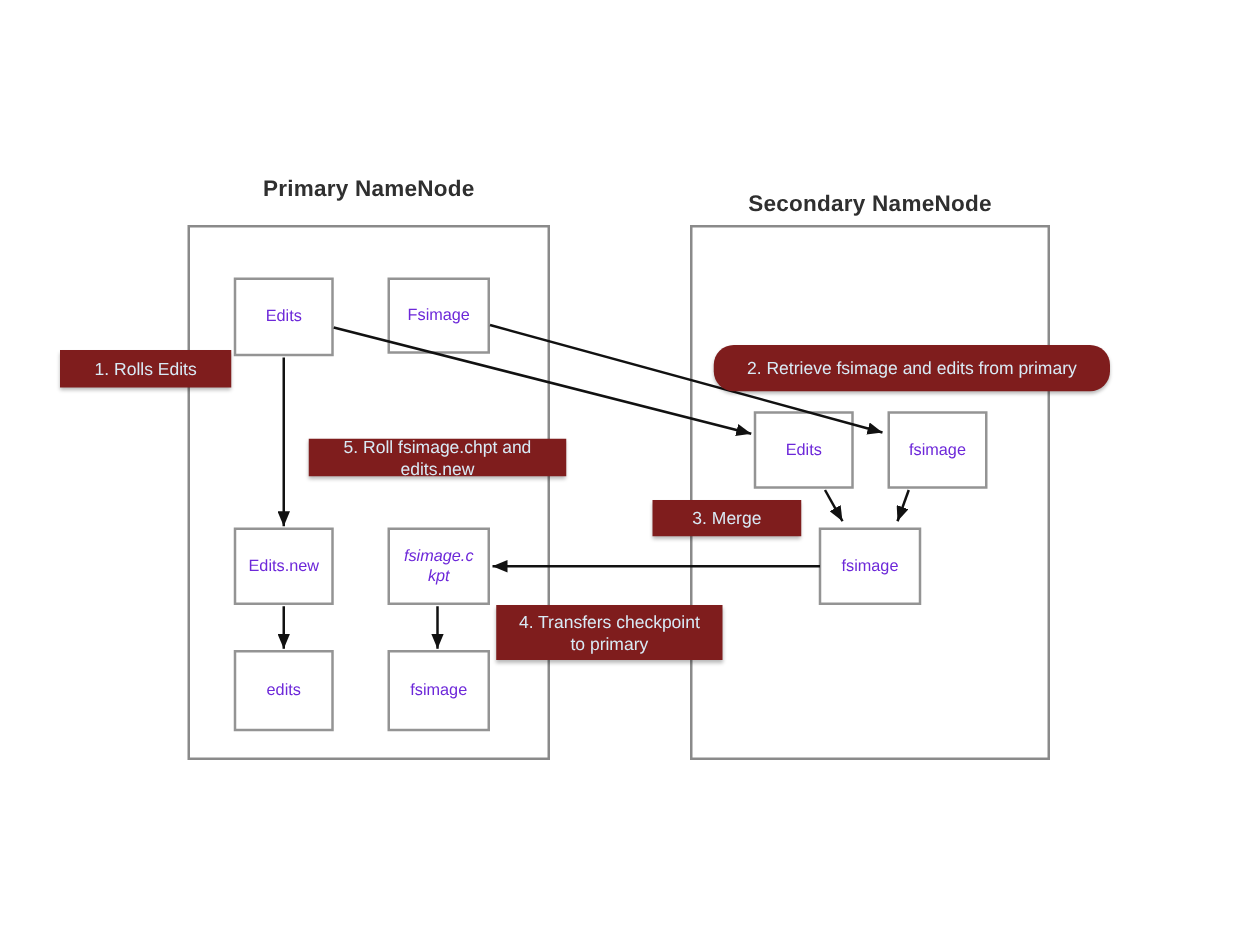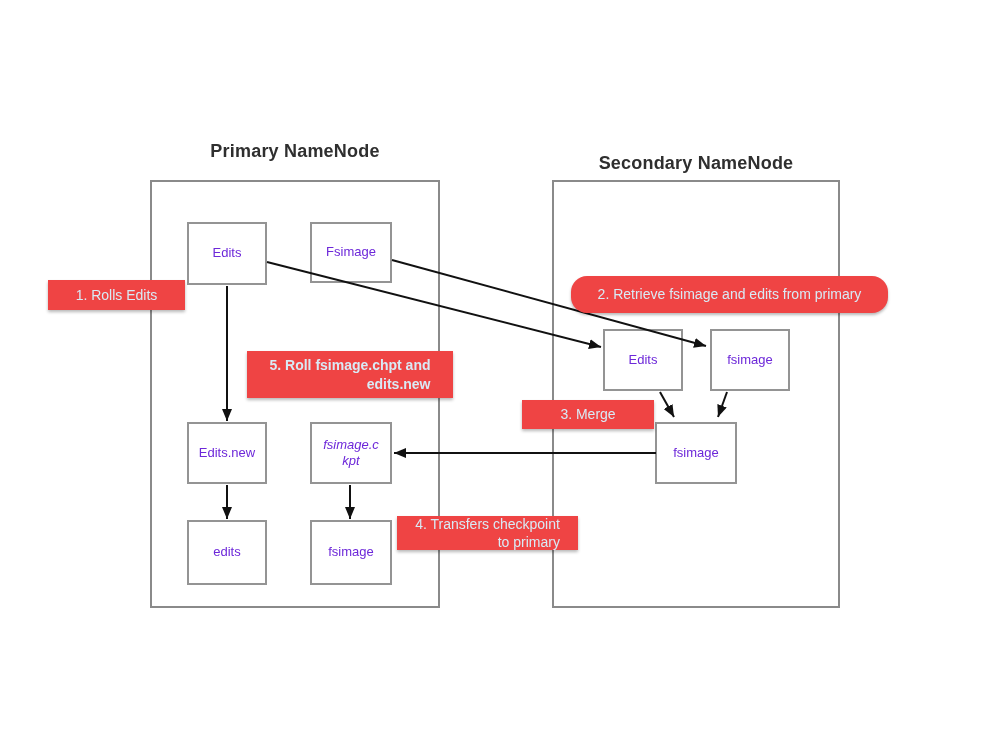--- a/index.html
+++ b/index.html
@@ -19,22 +19,22 @@
     position:absolute;border:2px solid #949494;background:#ffffff;
     box-sizing:border-box;display:flex;align-items:center;justify-content:center;
     font-size:13px;color:#6d28d9;text-align:center;line-height:1.25;z-index:2;
   }
   .node .wrap-narrow{display:inline-block;width:58px;word-break:break-all;}
   #arrow-layer{
     position:absolute;left:0;top:0;width:999px;height:749px;z-index:3;
     pointer-events:none;
   }
   .step-label{
-    position:absolute;background:#ef4444;color:#d9eaf5;
-    display:flex;align-items:center;justify-content:center;text-align:right;
+    position:absolute;background:#7f1d1d;color:#d9eaf5;
+    display:flex;align-items:center;justify-content:center;text-align:center;
     font-size:14px;line-height:1.3;white-space:pre-line;z-index:4;
     box-shadow:0 2px 3px rgba(0,0,0,.28);
   }
 </style>
 </head>
 <body>
 
 <div>
 
   <div class="title" style="left:150px;top:141px;width:290px;">Primary NameNode</div>
@@ -69,19 +69,19 @@
       <line x1="267" y1="262" x2="601" y2="347" marker-end="url(#ah)"></line>
       <line x1="392" y1="260" x2="706" y2="346" marker-end="url(#ah)"></line>
       <line x1="660" y1="392" x2="674" y2="417" marker-end="url(#ah)"></line>
       <line x1="727" y1="392" x2="718" y2="417" marker-end="url(#ah)"></line>
       <line x1="656" y1="453" x2="394" y2="453" marker-end="url(#ah)"></line>
     </g>
   </svg>
 
   <div class="step-label" style="left:48px;top:280px;width:137px;height:30px;">1. Rolls Edits</div>
   <div class="step-label" style="left:571px;top:276px;width:317px;height:37px;border-radius:16px;">2. Retrieve fsimage and edits from primary</div>
-  <div class="step-label" style="left:522px;top:400px;width:132px;height:29px;">3. Merge</div>
-  <div class="step-label" style="left:397px;top:516px;width:181px;height:34px;">4. Transfers checkpoint
+  <div class="step-label" style="left:522px;top:400px;width:119px;height:29px;">3. Merge</div>
+  <div class="step-label" style="left:397px;top:484px;width:181px;height:44px;">4. Transfers checkpoint
 to primary</div>
-  <div class="step-label" style="left:247px;top:351px;width:206px;height:47px;font-weight:bold;">5. Roll fsimage.chpt and
+  <div class="step-label" style="left:247px;top:351px;width:206px;height:30px;">5. Roll fsimage.chpt and
 edits.new</div>
 
 </div>
 
 </body></html>

